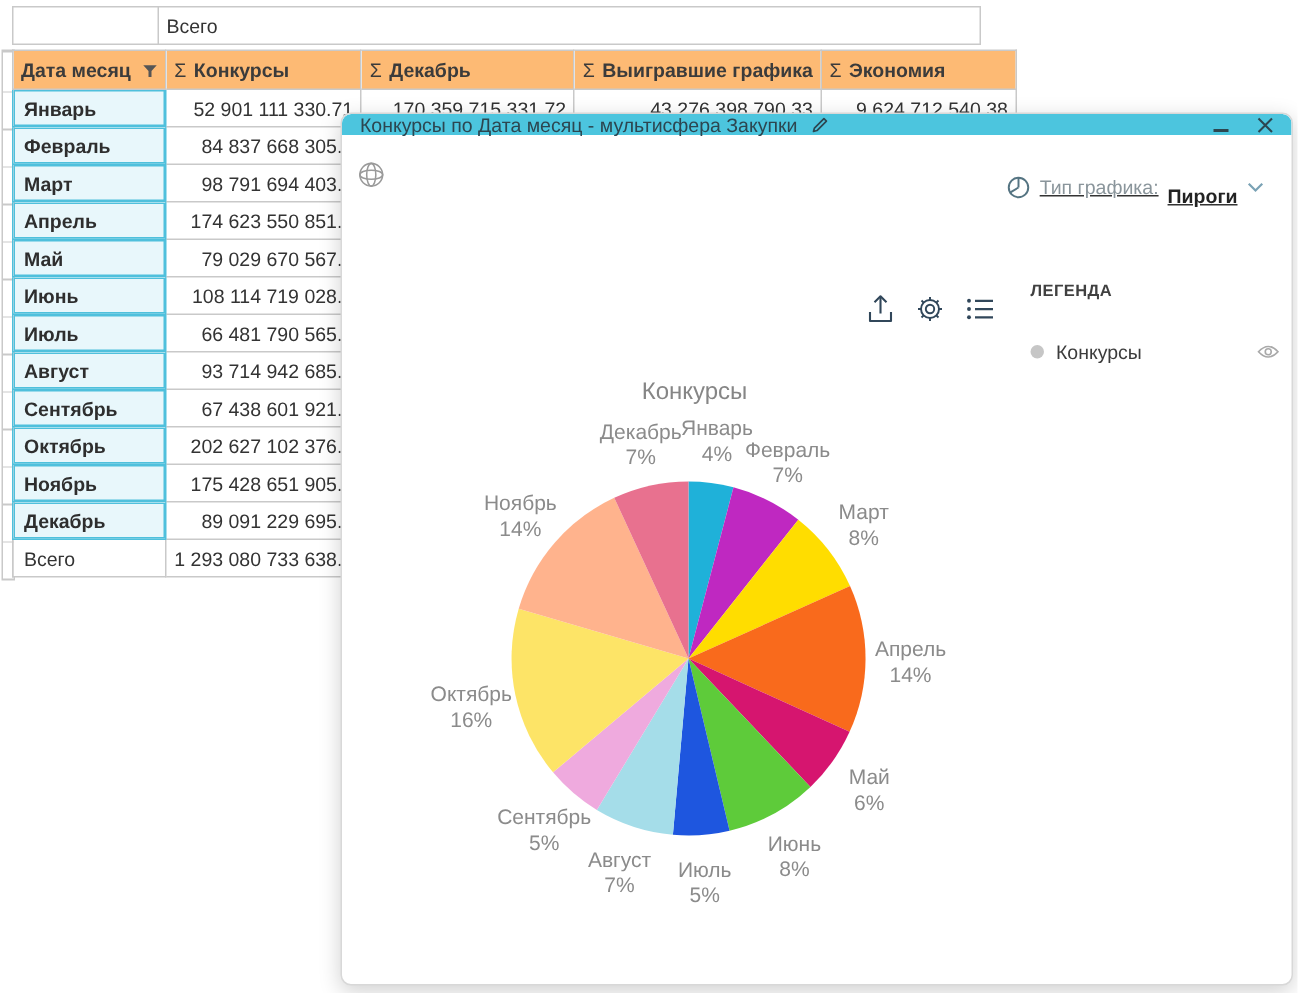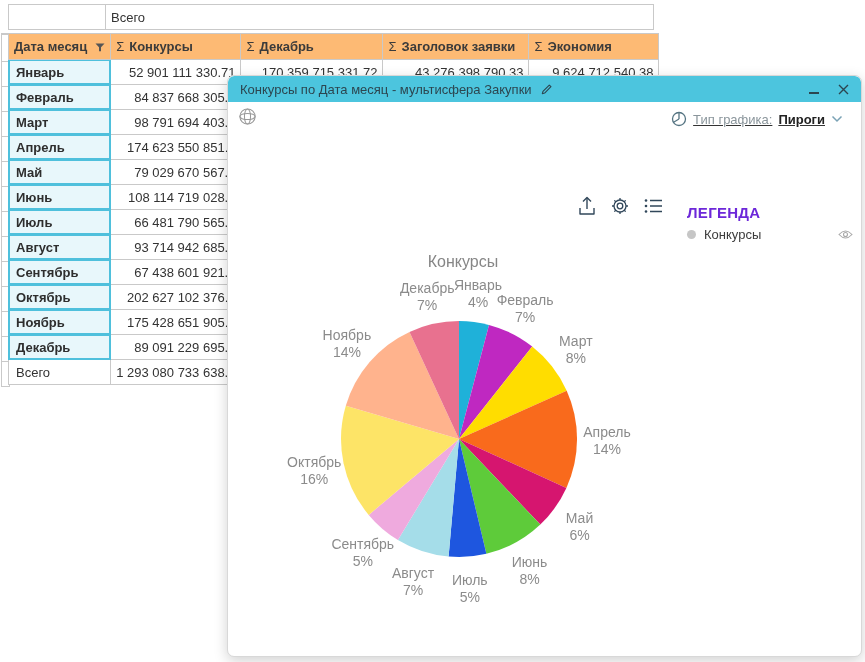--- a/index.html
+++ b/index.html
@@ -30,37 +30,37 @@
   }
   .total-cell{text-align:left;font-weight:400;padding-left:7px;background:#fff;}
   .num{text-align:right;background:#fff;padding-right:5px;}
   
   .dialog{
     position:absolute;left:227px;top:75px;width:633px;height:580px;
     background:#fff;border:1px solid #d8d8d8;border-radius:7px;
     box-shadow:0 4px 14px rgba(0,0,0,.18);z-index:10;overflow:hidden;
   }
   .titlebar{
-    position:absolute;left:0;top:0;right:0;height:26px;background:#4cc5de;
+    position:absolute;left:0;top:0;right:0;height:14px;background:#4cc5de;
     border-radius:6px 6px 0 0;display:flex;align-items:center;padding:0 12px;box-sizing:border-box;
   }
   .dlg-title{font-size:13px;color:#2c4650;}
   .pencil{margin-left:8px;}
   .win-btns{margin-left:auto;display:flex;align-items:center;gap:17px;}
   .min-btn{width:12px;height:14px;display:flex;align-items:flex-end;cursor:pointer;}
   .min-line{width:10px;height:2px;background:#2c4650;margin-bottom:2px;}
   .close-btn{display:flex;align-items:center;cursor:pointer;}
   .sphere{position:absolute;left:10px;top:31px;}
   .type-ctl{position:absolute;right:18px;top:35px;display:flex;align-items:center;gap:6px;cursor:pointer;text-decoration:underline;}
   .type-label{font-size:13px;color:#8a959b;}
-  .type-value{font-size:13px;font-weight:700;color:#222;}
+  .type-value{font-size:13px;font-weight:700;color:#222;margin-top:12px;}
   .chart-title{position:absolute;left:14px;top:65px;font-size:27px;color:#3f3f3f;}
   .toolbar{position:absolute;left:349px;top:119px;display:flex;gap:13px;align-items:center;}
   .tool{cursor:pointer;display:inline-flex;}
-  .legend-title{position:absolute;left:459px;top:128px;font-size:15px;font-weight:700;color:#6d28d9;letter-spacing:.3px;}
+  .legend-title{position:absolute;left:459px;top:112px;font-size:11px;font-weight:700;color:#404040;letter-spacing:.3px;}
   .legend-item{position:absolute;left:459px;top:151px;width:166px;display:flex;align-items:center;}
   .legend-dot{width:9px;height:9px;border-radius:50%;background:#c6c6c6;margin-right:8px;}
   .legend-label{font-size:13px;color:#3c3c3c;}
   .legend-eye{margin-left:auto;cursor:pointer;}
   .pie-subtitle{position:absolute;left:0;top:177px;width:470px;text-align:center;font-size:16px;color:#868686;}
   .pie{position:absolute;left:0;top:160px;}
   .pie-label{font-size:14px;fill:#8b8b8b;text-anchor:middle;font-family:"Liberation Sans",sans-serif;}
 </style>
 </head>
 <body>
@@ -91,21 +91,21 @@
       <col style="width:146px">
       <col style="width:130px">
     </colgroup>
   <thead>
     <tr>
         <th><span class="col-label">Дата месяц</span><svg width="10" height="9" viewBox="0 0 10 9" style="margin-left:8px;vertical-align:-1px">
             <path d="M0.5 0.5 H9.5 L6 4.3 V8.3 H4 V4.3 Z" fill="#555"></path>
           </svg></th>
         <th><span class="sigma">Σ</span><span class="col-label">Конкурсы</span></th>
         <th><span class="sigma">Σ</span><span class="col-label">Декабрь</span></th>
-        <th><span class="sigma">Σ</span><span class="col-label">Заголовок заявки</span></th>
+        <th><span class="sigma">Σ</span><span class="col-label">Выигравшие графика</span></th>
         <th><span class="sigma">Σ</span><span class="col-label">Экономия</span></th>
       </tr>
   </thead>
   <tbody>
       <tr>
         <th class="month-cell">Январь</th>
         <td class="num">52 901 111 330.71</td>
         <td class="num">170 359 715 331.72</td>
         <td class="num">43 276 398 790.33</td>
         <td class="num">9 624 712 540.38</td>

